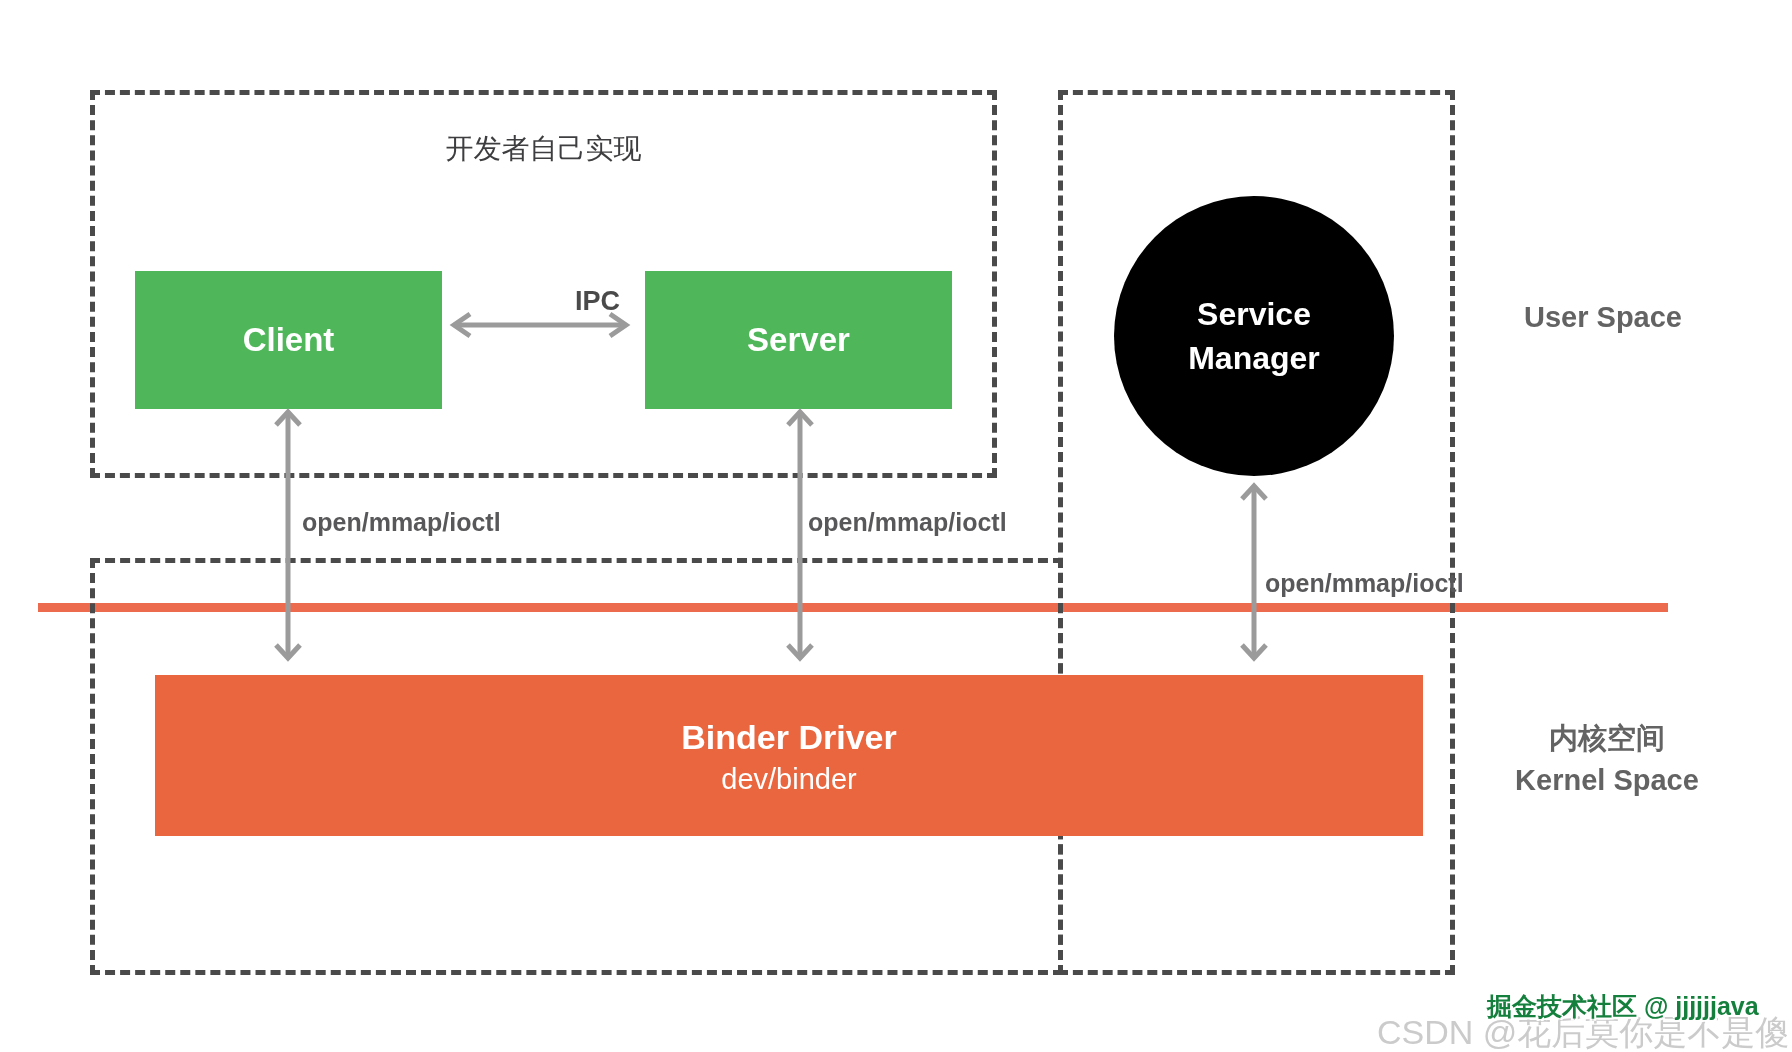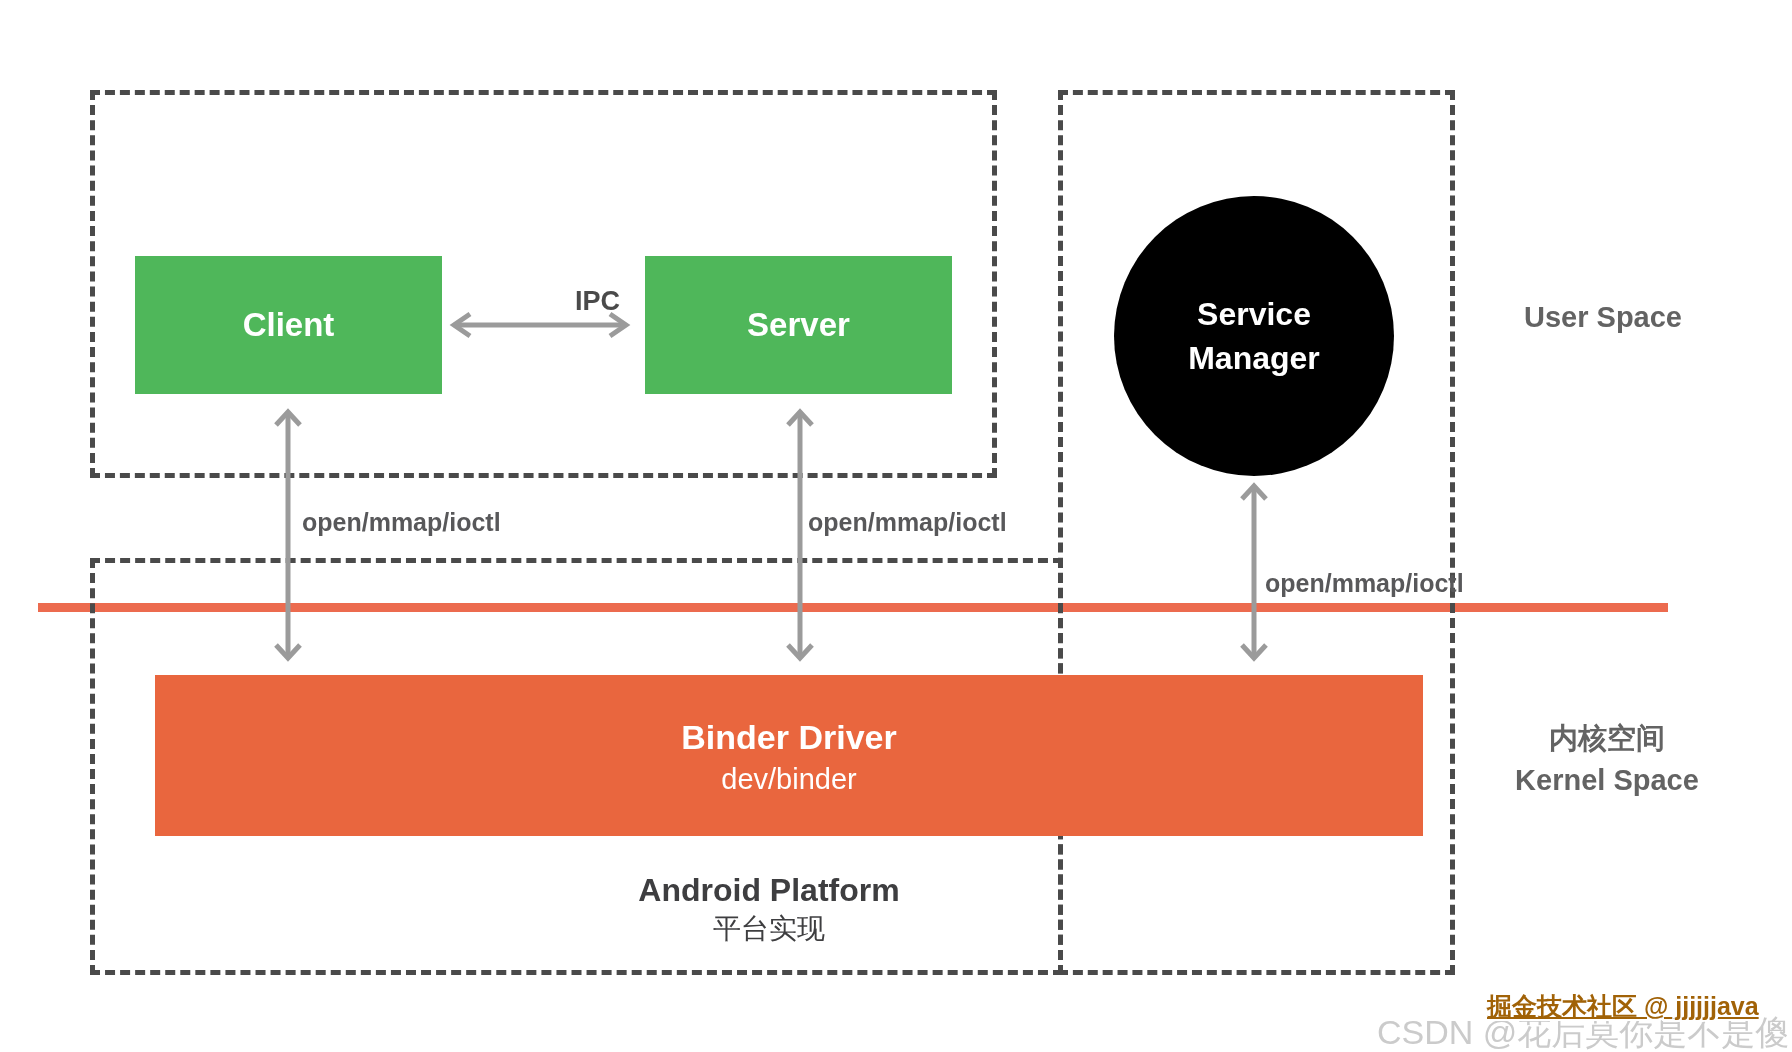--- a/index.html
+++ b/index.html
@@ -14,21 +14,21 @@
 
   .two-line { position:absolute; text-align:center; color:#3e3e40; }
   .two-line .l1 { font-size:32px; font-weight:bold; line-height:40px; }
   .two-line .l2 { font-size:28px; line-height:38px; }
   #app-title      { left:90px;  top:130px; width:907px; }
   #platform-title { left:135px; top:870px; width:1268px; }
 
   .green-box {
     position:absolute; width:307px; height:138px; background:#4FB75A;
     color:#ffffff; font-size:33px; font-weight:bold;
-    display:flex; align-items:center; justify-content:center;
+    display:flex; align-items:center; justify-content:center;margin-top:15px;
   }
   #client-box { left:135px; top:256px; }
   #server-box { left:645px; top:256px;justify-content:center; }
 
   #red-line { position:absolute; left:38px; top:603px; width:1630px; height:9px; background:#EC6B4F; }
 
   #binder-box {
     position:absolute; left:135px; top:675px; width:1268px; height:161px; background:#E9663E;
     color:#ffffff; display:flex; flex-direction:column; align-items:center; justify-content:center;margin-left:20px;
   }
@@ -53,38 +53,38 @@
 
   #ipc-label { position:absolute; left:440px; top:286px; width:180px; text-align:right;
                font-size:27px; font-weight:bold; color:#4a4a4a; }
   .arrow-svg { position:absolute; }
   .arrow-svg polyline, .arrow-svg line { stroke:#9b9b9b; stroke-width:5; fill:none; }
 
   #wm-csdn {
     position:absolute; left:1377px; top:1010px; font-size:34px; color:#cbcbcb; white-space:nowrap;
   }
   #wm-juejin {
-    position:absolute; left:1487px; top:990px; font-size:25px; font-weight:bold; color:#a16207;
+    position:absolute; left:1487px; top:990px; font-size:25px; font-weight:bold; color:#15803d;
     white-space:nowrap;
     text-shadow:-2px -2px 0 #fff, 2px -2px 0 #fff, -2px 2px 0 #fff, 2px 2px 0 #fff;
-    text-decoration:underline;
   }
 </style>
 </head>
 <body>
 
 <div id="canvas">
 
   <div id="red-line"></div>
 
   <div class="dashed" id="app-box"></div>
   <div class="dashed" id="platform-box"></div>
   <div class="dashed" id="sm-box"></div>
 
   <div class="two-line" id="app-title">
+    <div class="l2">开发者自己实现</div>
   </div>
 
   <div class="green-box" id="client-box">
     <span>Client</span>
   </div>
   <div class="green-box" id="server-box">
     <span>Server</span>
   </div>
 
   <div id="ipc-label">IPC</div>
@@ -117,24 +117,20 @@
   <div id="sm-circle">
     <div>Service</div>
     <div>Manager</div>
   </div>
 
   <div id="binder-box">
     <div class="l1">Binder Driver</div>
     <div class="l2">dev/binder</div>
   </div>
 
-  <div class="two-line" id="platform-title">
-    <div class="l1">Android Platform</div>
-    <div class="l2">平台实现</div>
-  </div>
 
   <div class="space-label" id="user-space-label">
     <div>User Space</div>
   </div>
   <div class="space-label" id="kernel-space-label">
     <div>内核空间</div>
     <div>Kernel Space</div>
   </div>
 
   <div id="wm-csdn">CSDN @花后莫你是不是傻</div>

